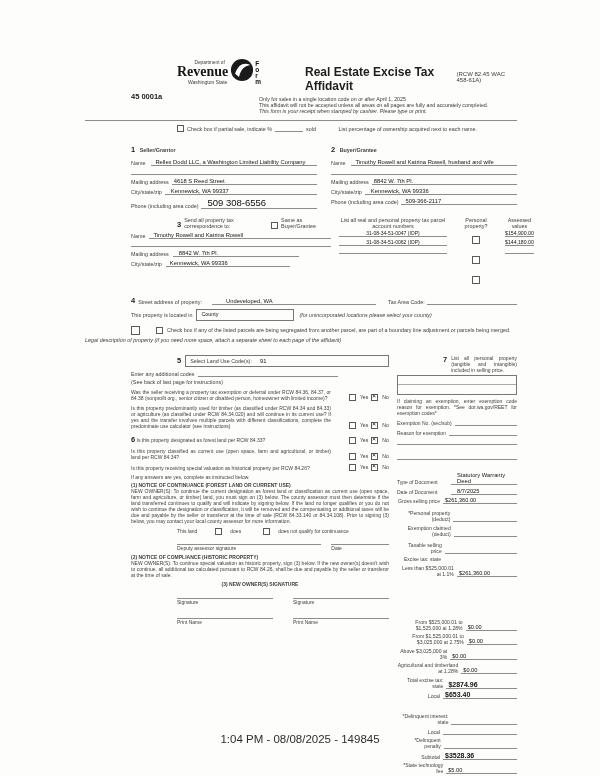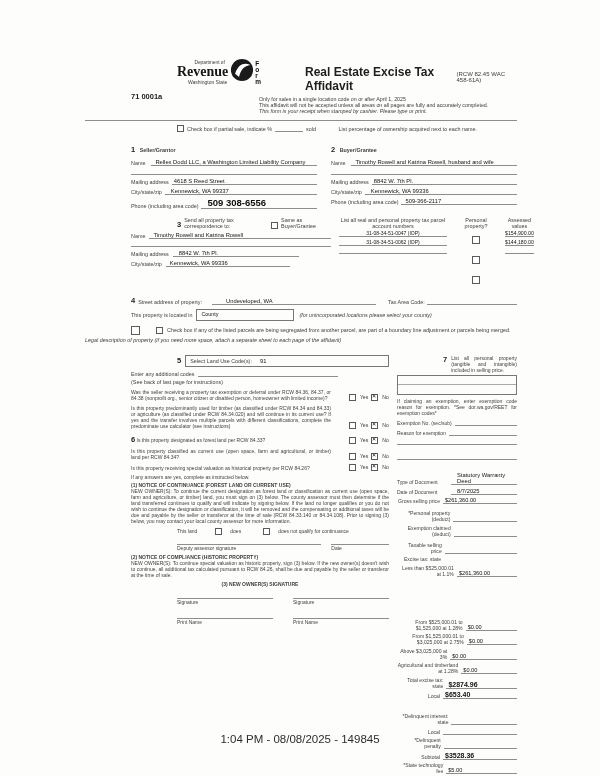--- a/index.html
+++ b/index.html
@@ -46,21 +46,21 @@
           <div style="font-size:5px;margin-left:10px;">Washington State</div>
         </div>
         <span style="margin-left:2px;margin-top:-2px;">
           <svg width="24" height="24" viewBox="0 0 26 26">
                 <circle cx="13" cy="13" r="12" fill="#1b1b1b"></circle>
                 <path d="M5.5 17 C9 7,15 4.5,22 7.5 C15.5 8.5,11.5 12.5,9.8 20.5 Z" fill="#fff"></path>
               </svg>
         </span>
         <div class="vertword" style="margin-left:1px;margin-top:1px;">Form</div>
       </div>
-      <div style="font-size:7.5px;font-weight:bold;color:#222;margin-top:6px;">71 0001a</div>
+      <div style="font-size:7.5px;font-weight:bold;color:#222;margin-top:6px;">45 0001a</div>
     </div>
     <div style="flex:1;padding-top:5px;">
       <div class="row" style="align-items:baseline;gap:6px;">
         <span style="font-size:12px;font-weight:bold;color:#1e1e1e;">Real Estate Excise Tax Affidavit</span>
         <span style="font-size:6px;">(RCW 82.45 WAC 458-61A)</span>
       </div>
       <div style="font-size:5.3px;margin-top:3px;">Only for sales in a single location code on or after April 1, 2025</div>
       <div style="font-size:5.3px;">This affidavit will not be accepted unless all areas on all pages are fully and accurately completed.</div>
       <div style="font-size:5.3px;font-style:italic;">This form is your receipt when stamped by cashier. Please type or print.</div>
     </div>
@@ -90,21 +90,21 @@
       <div class="fld">
             <span class="lbl" style="flex:none;">Mailing address</span>
         <span class="u val" style="flex:1;margin-left:3px;padding-left:2px;">4618 S Reed Street</span>
           </div>
       <div class="fld">
             <span class="lbl" style="flex:none;">City/state/zip</span>
         <span class="u val" style="flex:1;margin-left:3px;padding-left:6px;">Kennewick, WA 99337</span>
           </div>
       <div class="fld">
             <span class="lbl" style="flex:none;">Phone (including area code)</span>
-        <span class="u" style="flex:1;margin-left:3px;padding-left:6px;font-size:9.5px;font-weight:bold;color:#0d0d0d;line-height:1;">509 308-6556</span>
+        <span class="u" style="flex:1;margin-left:3px;padding-left:6px;font-size:9.5px;font-weight:normal;color:#0d0d0d;line-height:1;">509 308-6556</span>
           </div>
     </div>
     <div style="flex:1;">
       <div><span class="sec-no">2</span>
         <span class="lbl bold">Buyer/Grantee</span></div>
       <div class="fld">
             <span class="lbl" style="flex:none;">Name</span>
         <span class="u val" style="flex:1;margin-left:6px;padding-left:4px;">Timothy Rowell and Katrina Rowell, husband and wife</span>
           </div>
       <div class="u" style="height:8px;"></div>

